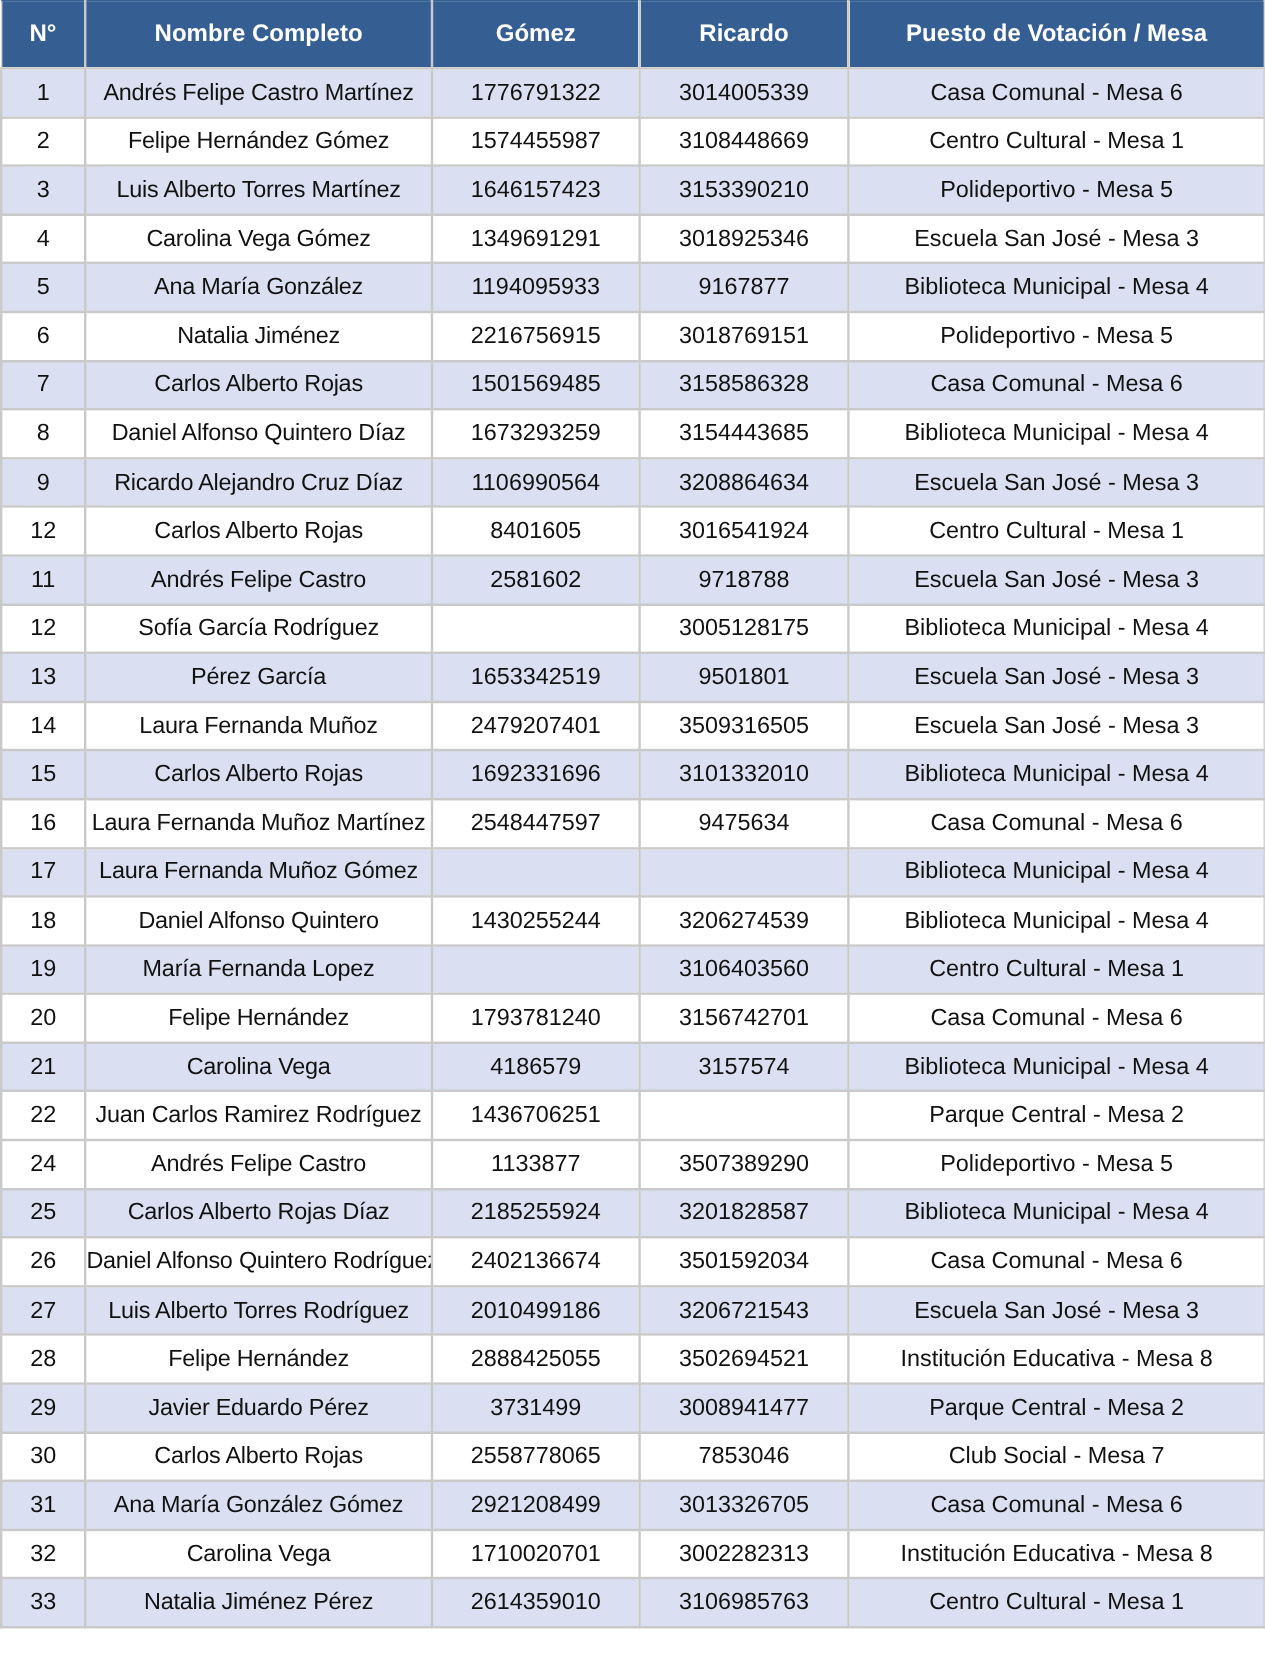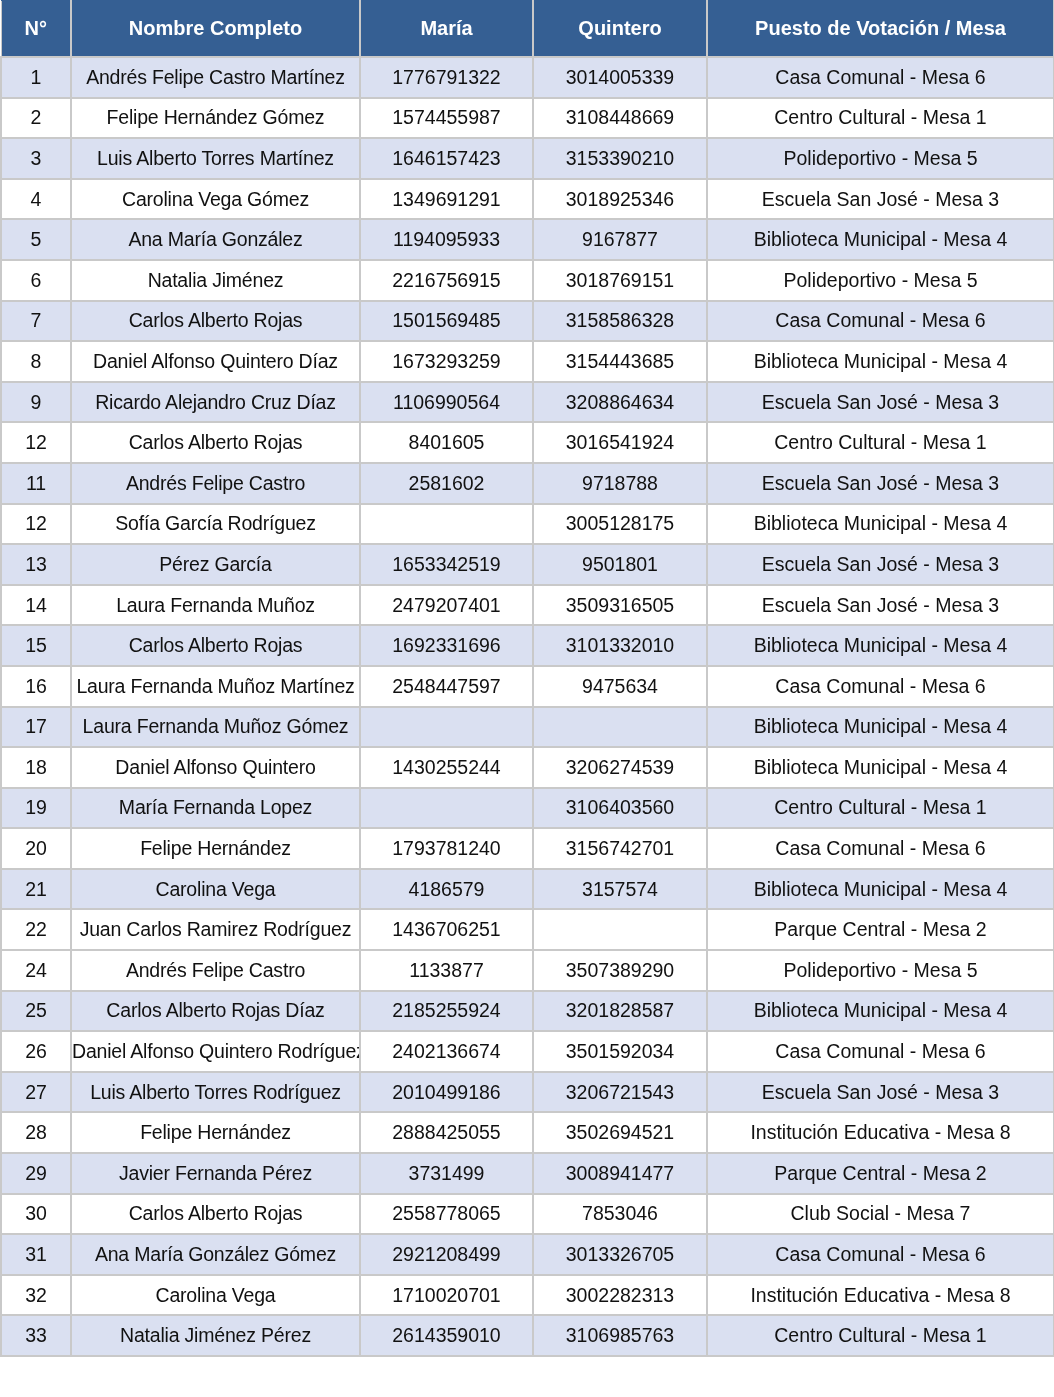--- a/index.html
+++ b/index.html
@@ -61,22 +61,22 @@
     <col class="c0">
       <col class="c1">
       <col class="c2">
       <col class="c3">
       <col class="c4">
   </colgroup>
   <thead>
     <tr>
       <th class="first">N°</th>
       <th>Nombre Completo</th>
-      <th>María</th>
-      <th>Quintero</th>
+      <th>Gómez</th>
+      <th>Ricardo</th>
       <th>Puesto de Votación / Mesa</th>
     </tr>
   </thead>
   <tbody id="tbody">
       <tr class="odd">
         <td>1</td>
         <td class="name">Andrés Felipe Castro Martínez</td>
         <td>1776791322</td>
         <td>3014005339</td>
         <td>Casa Comunal - Mesa 6</td>
@@ -258,21 +258,21 @@
       </tr>
       <tr class="even">
         <td>28</td>
         <td class="name">Felipe Hernández</td>
         <td>2888425055</td>
         <td>3502694521</td>
         <td>Institución Educativa - Mesa 8</td>
       </tr>
       <tr class="odd">
         <td>29</td>
-        <td class="name">Javier Fernanda Pérez</td>
+        <td class="name">Javier Eduardo Pérez</td>
         <td>3731499</td>
         <td>3008941477</td>
         <td>Parque Central - Mesa 2</td>
       </tr>
       <tr class="even">
         <td>30</td>
         <td class="name">Carlos Alberto Rojas</td>
         <td>2558778065</td>
         <td>7853046</td>
         <td>Club Social - Mesa 7</td>

